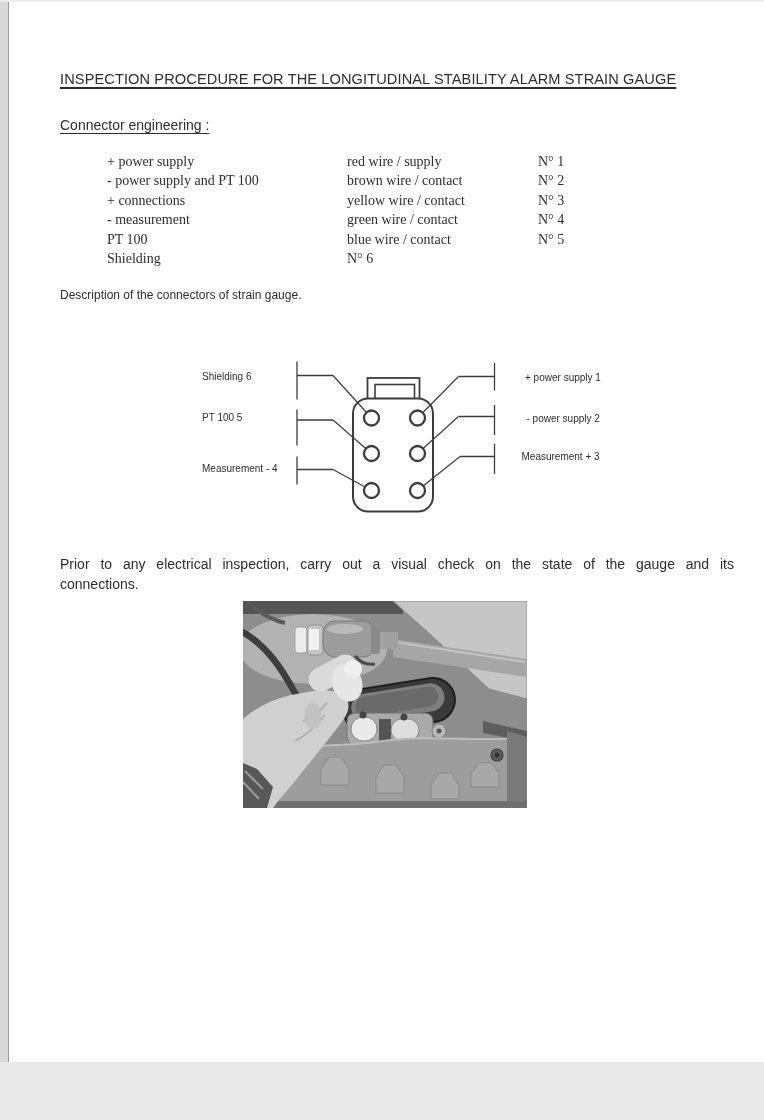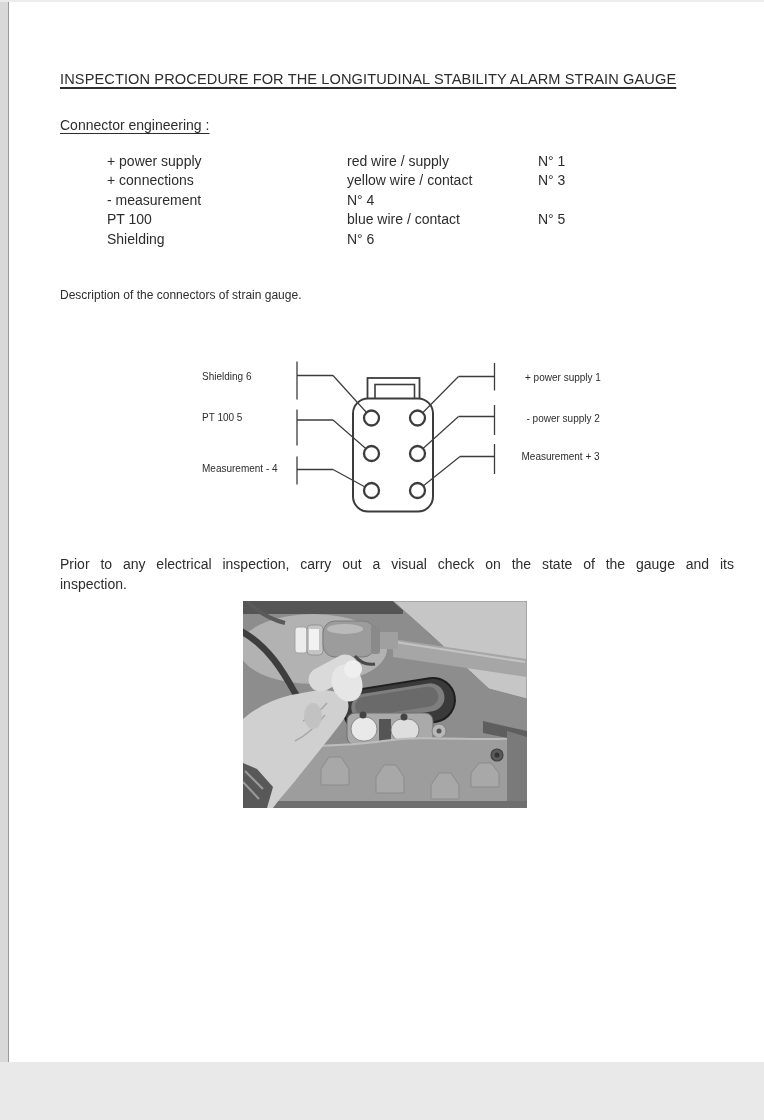--- a/index.html
+++ b/index.html
@@ -13,21 +13,21 @@
   .abs{position:absolute;}
   .doc-title{
     left:60px;top:71px;width:680px;font-size:14.6px;letter-spacing:0.1px;white-space:nowrap;
     text-decoration:underline;text-decoration-thickness:1.5px;text-underline-offset:3px;
   }
   .section-heading{
     left:60px;top:117px;font-size:14px;white-space:nowrap;
     text-decoration:underline;text-decoration-thickness:1px;text-underline-offset:3px;
   }
   .wtable{left:107px;top:152px;width:560px;font-size:14px;}
-  .wrow{display:flex;line-height:19.4px;white-space:nowrap;}
+  .wrow{display:flex;line-height:19.4px;white-space:nowrap;font-family:Liberation Serif, serif;}
   .wc-function{width:240px;}
   .wc-wire{width:191px;}
   .wc-contact{flex:1;}
   .description-line{left:60px;top:288px;font-size:12px;white-space:nowrap;}
   .diagram{left:185px;top:350px;width:435px;height:180px;}
   .diagram text{font-size:10px;fill:#2d2d2d;}
   .para{left:60px;top:555px;width:674px;font-size:14px;line-height:19.6px;}
   .para .l1{text-align:justify;text-align-last:justify;white-space:normal;}
   .photo{left:243px;top:601px;width:284px;height:207px;}
   .page-number{left:60px;top:1061px;width:674px;text-align:center;font-size:13px;}
@@ -44,26 +44,32 @@
 
   <div class="abs section-heading">Connector engineering :</div>
 
   <div class="abs wtable">
     <div class="wrow">
       <span class="wc-function">+ power supply</span>
       <span class="wc-wire">red wire / supply</span>
       <span class="wc-contact">N° 1</span>
     </div>
     <div class="wrow">
+      <span class="wc-function">- power supply and PT 100</span>
+      <span class="wc-wire">brown wire / contact</span>
+      <span class="wc-contact">N° 2</span>
+    </div>
+    <div class="wrow">
       <span class="wc-function">+ connections</span>
       <span class="wc-wire">yellow wire / contact</span>
       <span class="wc-contact">N° 3</span>
     </div>
     <div class="wrow">
       <span class="wc-function">- measurement</span>
+      <span class="wc-wire">green wire / contact</span>
       <span class="wc-contact">N° 4</span>
     </div>
     <div class="wrow">
       <span class="wc-function">PT 100</span>
       <span class="wc-wire">blue wire / contact</span>
       <span class="wc-contact">N° 5</span>
     </div>
     <div class="wrow">
       <span class="wc-function">Shielding</span>
       <span class="wc-contact">N° 6</span>
@@ -119,21 +125,21 @@
     <text x="202" y="379.5">Shielding 6</text>
     <text x="202" y="421">PT 100 5</text>
     <text x="202" y="472">Measurement - 4</text>
     <text x="525" y="380.5">+ power supply 1</text>
     <text x="526.5" y="421.5">- power supply 2</text>
     <text x="521.5" y="460">Measurement + 3</text>
   </svg>
 
   <div class="abs para">
     <div class="l1">Prior to any electrical inspection, carry out a visual check on the state of the gauge and its</div>
-    <div class="l2">inspection.</div>
+    <div class="l2">connections.</div>
   </div>
 
   <svg class="abs photo" viewBox="0 0 284 207" width="284" height="207" preserveAspectRatio="none">
     <rect x="0" y="0" width="284" height="207" fill="#8d8d8d"></rect>
     <rect x="0" y="0" width="160" height="13" fill="#555555"></rect>
     <ellipse cx="70" cy="48" rx="74" ry="35" fill="#b2b2b2"></ellipse>
     <polygon points="150,0 284,0 284,98 246,88 188,34" fill="#c6c6c6" stroke="#8a8a8a" stroke-width="1"></polygon>
     <polygon points="150,38 284,58 284,76 150,56" fill="#a6a6a6"></polygon>
     <line x1="152" y1="41" x2="282" y2="61" stroke="#c4c4c4" stroke-width="2"></line>
     <path d="M-2,30 C25,45 40,70 52,92 C58,102 66,110 78,114" stroke="#3e3e3e" stroke-width="6.5" fill="none"></path>

